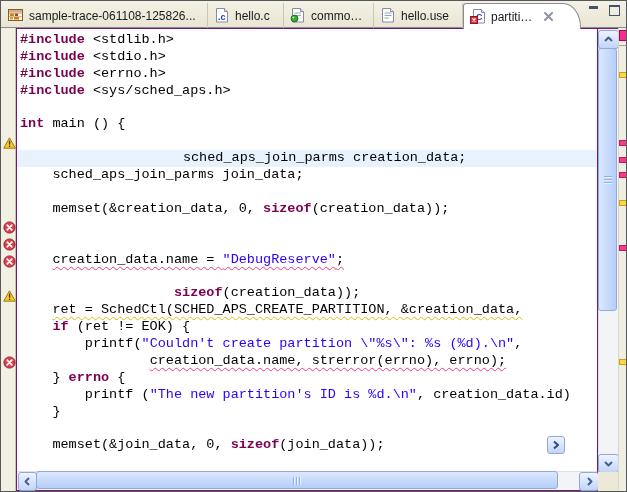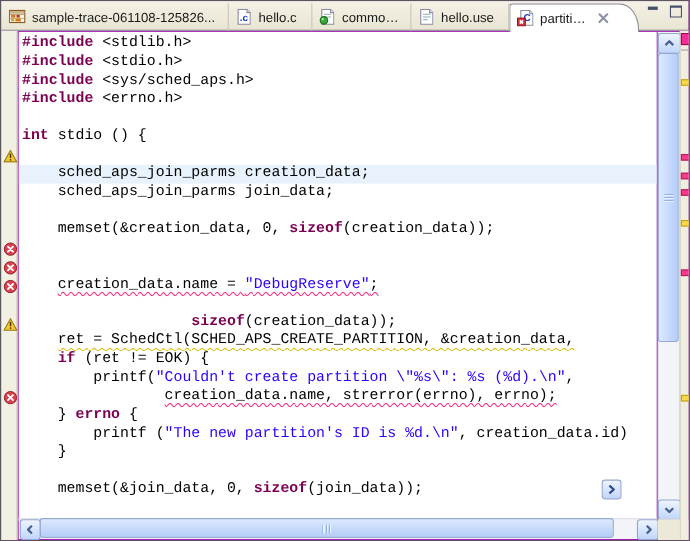--- a/index.html
+++ b/index.html
@@ -1,34 +1,34 @@
 <!DOCTYPE html>
 <html><head>
 <meta charset="utf-8">
 <style>
   html,body{margin:0;padding:0;background:#888;}
-  #app{position:relative;width:627px;height:492px;background:#a21caf;border:1px solid #58585a;box-sizing:border-box;overflow:hidden;font-family:"Liberation Sans",sans-serif;}
+  #app{position:relative;width:627px;height:492px;background:#701a75;border:1px solid #58585a;box-sizing:border-box;overflow:hidden;font-family:"Liberation Sans",sans-serif;}
   
   #tabbar{position:absolute;left:0;top:0;width:100%;height:27px;background:linear-gradient(#f4f1e6,#e9e5d2);}
   #tabbar .bottomline{position:absolute;left:0;top:26px;width:100%;height:1px;background:#898c95;}
   #tabs{position:absolute;left:1px;top:2px;height:25px;display:flex;align-items:stretch;}
   .tab{display:flex;align-items:center;gap:5px;padding:0 6px;font-size:12px;color:#1a1a1a;white-space:nowrap;overflow:hidden;border-right:1px solid #c9c6b6;box-sizing:border-box;}
   .tab .lbl{overflow:hidden;text-overflow:ellipsis;}
   .tab.active{position:relative;z-index:3;background:#fff;border:1px solid #898c95;border-bottom:none;border-top-left-radius:3px;border-top-right-radius:18px 24px;padding-right:26px;height:26px;}
   .tab .icon{width:16px;height:15px;flex:0 0 auto;display:inline-block;}
   .tab .close{width:12px;height:12px;margin-left:4px;display:inline-block;}
   #wincontrols{position:absolute;right:5px;top:3px;display:flex;gap:7px;z-index:4;}
   .wbtn{width:13px;height:11px;position:relative;}
   #minbtn span{position:absolute;left:1px;top:2px;width:9px;height:3px;background:#45506b;}
   #maxbtn span{position:absolute;left:1px;top:1px;width:9px;height:8px;border:1px solid #45506b;border-top:2px solid #45506b;}
   
   #gutter{position:absolute;left:0;top:27px;bottom:0;width:15px;background:#f1f0e3;border-right:1px solid #c6c5b5;box-sizing:border-box;}
   #code{position:absolute;left:16px;top:28px;width:580px;height:442px;background:#fff;overflow:hidden;}
   .code-line{height:16.9px;line-height:16.9px;font-family:"Liberation Mono",monospace;font-size:13.5px;white-space:pre;color:#000;padding-left:3px;}
-  .code-line.current{background:#e8f2fd;}
+  .code-line.current{background:#e8f2fd;text-align:center;}
   .kw{color:#7b0052;font-weight:bold;}
   .str{color:#2a00ff;}
   .pl{color:#000;}
   .sq-w,.sq-e{text-decoration-line:underline;text-decoration-style:wavy;text-decoration-thickness:1px;text-underline-offset:3px;text-decoration-skip-ink:none;}
   .sq-w{text-decoration-color:#e0bc10;}
   .sq-e{text-decoration-color:#f23a8a;}
   .gmark{position:absolute;left:2px;width:12px;height:12px;}
   
   .sbtn{position:absolute;border:1px solid #93a7d2;border-radius:3px;background:linear-gradient(#eef4ff,#c2d5fa);display:flex;align-items:center;justify-content:center;}
   #vscroll-track{position:absolute;left:597px;top:28px;width:19px;height:443px;background:#f2f4f7;border-left:1px solid #e0e2e6;}
@@ -151,24 +151,24 @@
           <rect x="5.9" y="8.6" width="1.3" height="1.4" fill="#4a3500"></rect>
         </svg></div>
       <div class="gmark" style="top: 327.1px;"><svg width="13" height="13" viewBox="0 0 13 13">
           <circle cx="6.5" cy="6.5" r="5.6" fill="#dd3f4c" stroke="#8c1f2c" stroke-width="0.9"></circle>
           <path d="M4.2 4.2 L8.8 8.8 M8.8 4.2 L4.2 8.8" stroke="#fff" stroke-width="1.7" stroke-linecap="round"></path>
         </svg></div>
     </div>
   <div id="code" style="padding-top: 3px;">
       <div class="code-line"><span class="kw">#include</span><span class="pl"> &lt;stdlib.h&gt;</span></div>
       <div class="code-line"><span class="kw">#include</span><span class="pl"> &lt;stdio.h&gt;</span></div>
+      <div class="code-line"><span class="kw">#include</span><span class="pl"> &lt;errno.h&gt;</span></div>
       <div class="code-line"><span class="kw">#include</span><span class="pl"> &lt;sys/sched_aps.h&gt;</span></div>
-      <div class="code-line"><span class="kw">#include</span><span class="pl"> &lt;errno.h&gt;</span></div>
-      <div class="code-line"></div>
-      <div class="code-line"><span class="kw">int</span><span class="pl"> stdio () {</span></div>
+      <div class="code-line"></div>
+      <div class="code-line"><span class="kw">int</span><span class="pl"> main () {</span></div>
       <div class="code-line"><span class="pl">    </span></div>
       <div class="code-line current"><span class="pl">    sched_aps_join_parms creation_data;</span></div>
       <div class="code-line"><span class="pl">    sched_aps_join_parms join_data;</span></div>
       <div class="code-line"></div>
       <div class="code-line"><span class="pl">    memset(&amp;creation_data, 0, </span><span class="kw">sizeof</span><span class="pl">(creation_data));</span></div>
       <div class="code-line"><span class="pl">    </span></div>
       <div class="code-line"><span class="pl">    </span></div>
       <div class="code-line"><span class="pl">    </span><span class="sq-e"><span class="pl">creation_data.name = </span><span class="str">"DebugReserve"</span><span class="pl">;</span></span></div>
       <div class="code-line"></div>
       <div class="code-line"><span class="pl">                   </span><span class="kw">sizeof</span><span class="pl">(creation_data));</span></div>

